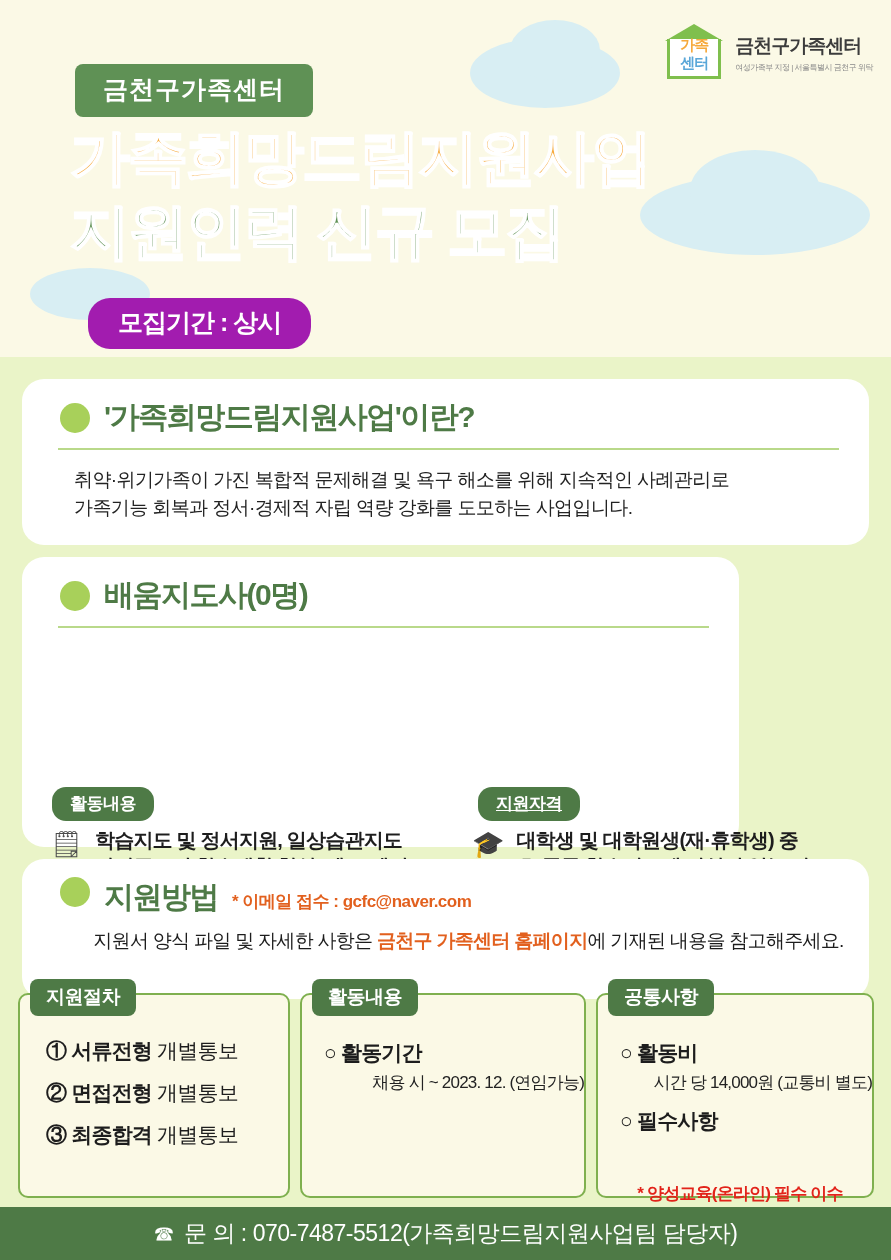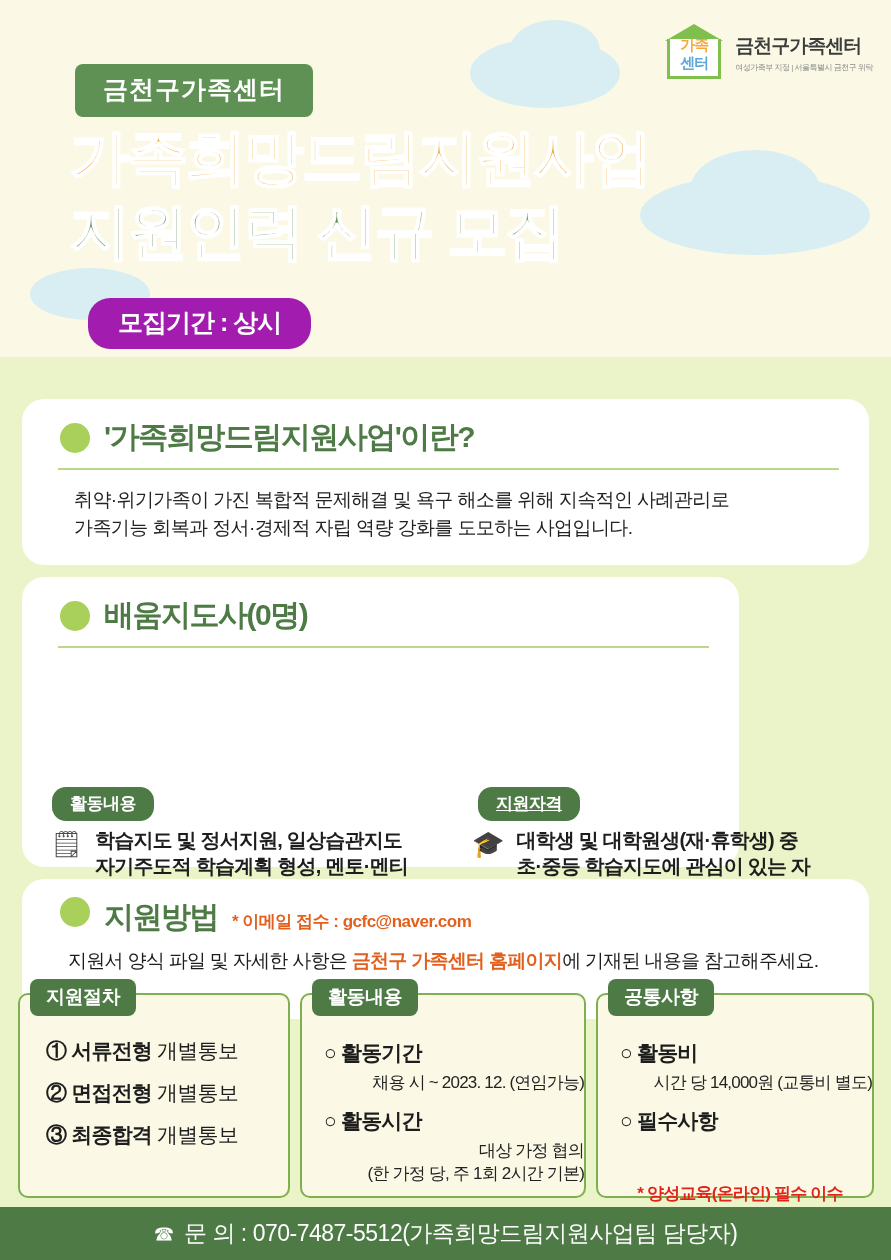--- a/index.html
+++ b/index.html
@@ -146,25 +146,24 @@
     width: 891px;
     height: 903px;
     background: #eaf4c8;
   }
 
   .card {
     position: absolute;
     background: #ffffff;
     border-radius: 22px;
     box-sizing: border-box;
-    margin-top: 20px;
   }
   .card-1 { left: 22px; top: 22px;  width: 847px; height: 166px; }
   .card-2 { left: 22px; top: 200px; width: 717px; height: 290px; }
-  .card-3 { left: 22px; top: 502px; width: 847px; height: 140px; }
+  .card-3 { left: 22px; top: 502px; width: 847px; height: 140px; text-align: center; }
 
   .sec-head {
     display: flex;
     align-items: center;
     gap: 14px;
     padding: 18px 0 0 38px;
   }
   .dot {
     width: 30px; height: 30px;
     border-radius: 50%;
@@ -448,28 +447,20 @@
     <div class="box box-2">
       <div class="box-label">활동내용</div>
       <div style="padding-top:38px;">
         <div class="blk">
           <div class="blk-head">
             <span>○</span>
             <span>활동기간</span>
           </div>
           <div class="blk-sub center">채용 시 ~ 2023. 12. (연임가능)</div>
         </div>
-        <div class="blk" style="margin-top:12px;">
-          <div class="blk-head">
-            <span>○</span>
-            <span>활동시간</span>
-          </div>
-          <div class="blk-sub center">대상 가정 협의
-(한 가정 당, 주 1회 2시간 기본)</div>
-        </div>
       </div>
     </div>
 
     <div class="box box-3">
       <div class="box-label">공통사항</div>
       <div style="padding-top:38px;">
         <div class="blk">
           <div class="blk-head">
             <span>○</span>
             <span>활동비</span>

